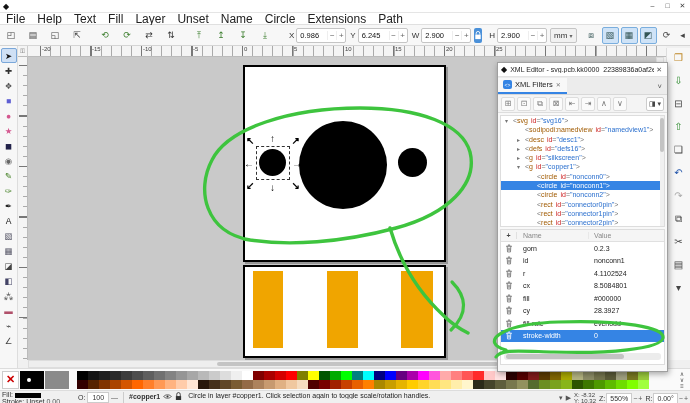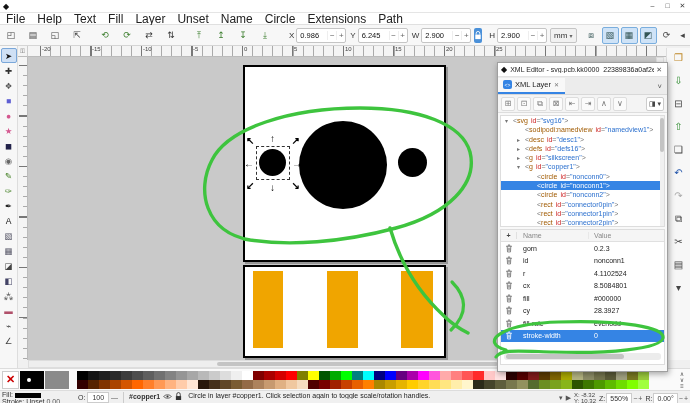--- a/index.html
+++ b/index.html
@@ -363,21 +363,21 @@
 
   <div class="xpanel">
     <div class="xp-title">
       <span class="app-ico" style="margin:0 3px 0 0">◆</span>
       <span class="t">XML Editor - svg.pcb.kk0000_22389836a0af2e0838d394...</span>
       <span class="xp-close">✕</span>
     </div>
     <div class="xp-tabs">
       <span class="xp-tab">
         <span class="tabico">&lt;&gt;</span>
-        <span>XML Layer</span>
+        <span>XML Filters</span>
         <span style="color:#777;font-size:6px">✕</span>
       </span>
       <span class="dd">˅</span>
     </div>
     <div class="xp-tools">
       <span style="display:flex">
 
       <span class="xt">⊞</span>
           <span class="xt">⊡</span>
           <span class="xt">⧉</span>

